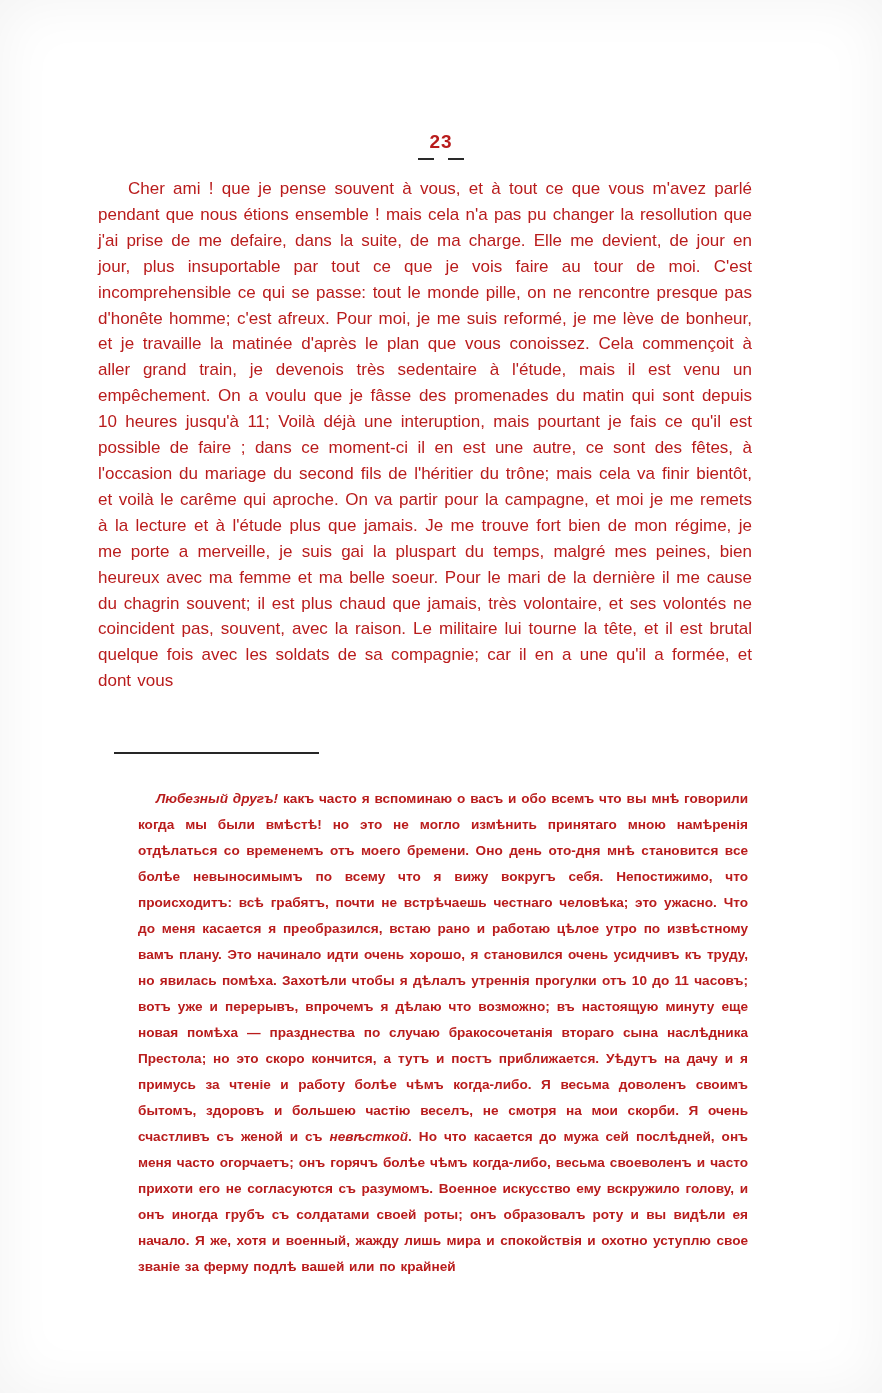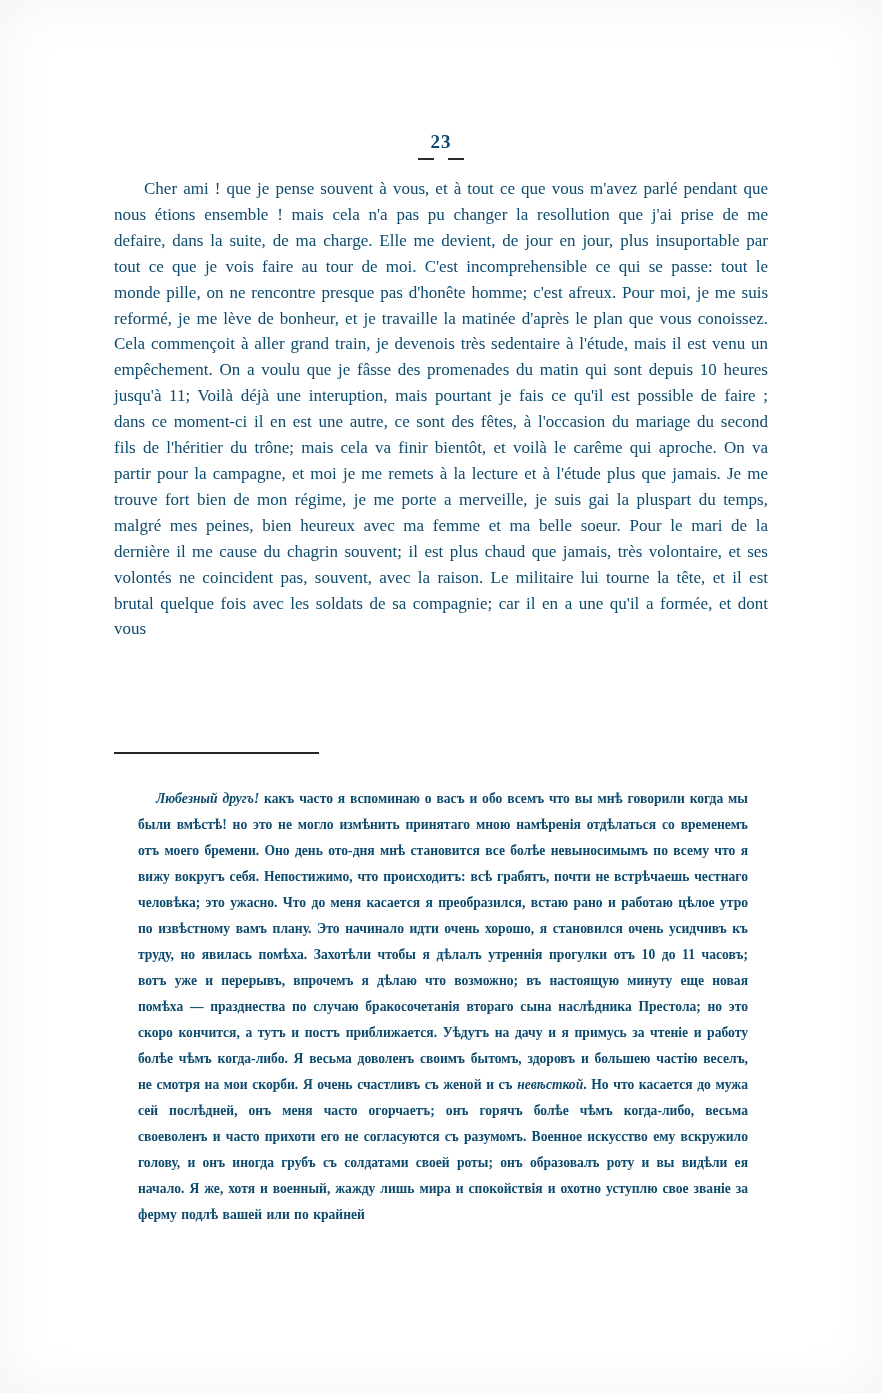--- a/index.html
+++ b/index.html
@@ -7,22 +7,22 @@
     padding: 0;
     background: #f4f3f1;
   }
   .page {
     position: relative;
     width: 882px;
     height: 1393px;
     margin: 0 auto;
     background: #ffffff;
     box-shadow: inset 0 0 60px rgba(0,0,0,0.05);
-    font-family: Liberation Serif, serif;
-    color: #0c4a6e;
+    font-family: Liberation Sans, sans-serif;
+    color: #b91c1c;
     overflow: hidden;
   }
   .page-number {
     position: absolute;
     top: 131px;
     left: 0;
     width: 100%;
     text-align: center;
     font-size: 19px;
     font-weight: bold;
@@ -39,21 +39,21 @@
   }
   .page-number-rule span {
     display: inline-block;
     width: 16px;
     height: 2px;
     background: #2a2a2a;
   }
   .main-text {
     position: absolute;
     top: 176px;
-    left: 114px;
+    left: 98px;
     width: 654px;
     font-size: 17px;
     line-height: 25.9px;
     text-align: justify;
     text-indent: 30px;
     word-spacing: 1.5px;
   }
   .footnote-separator {
     position: absolute;
     top: 752px;

